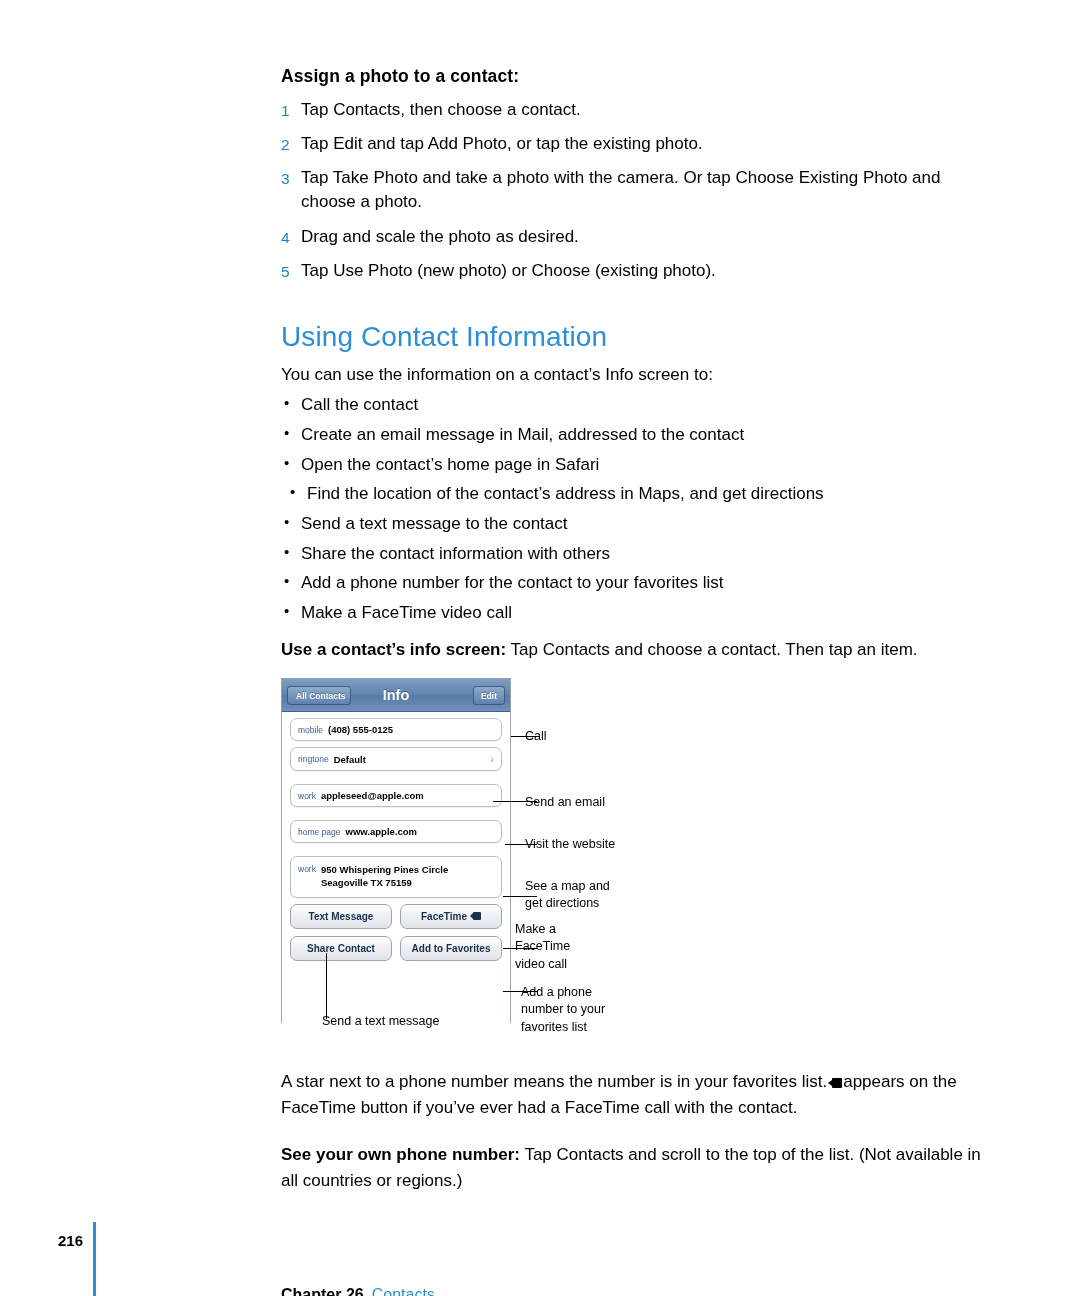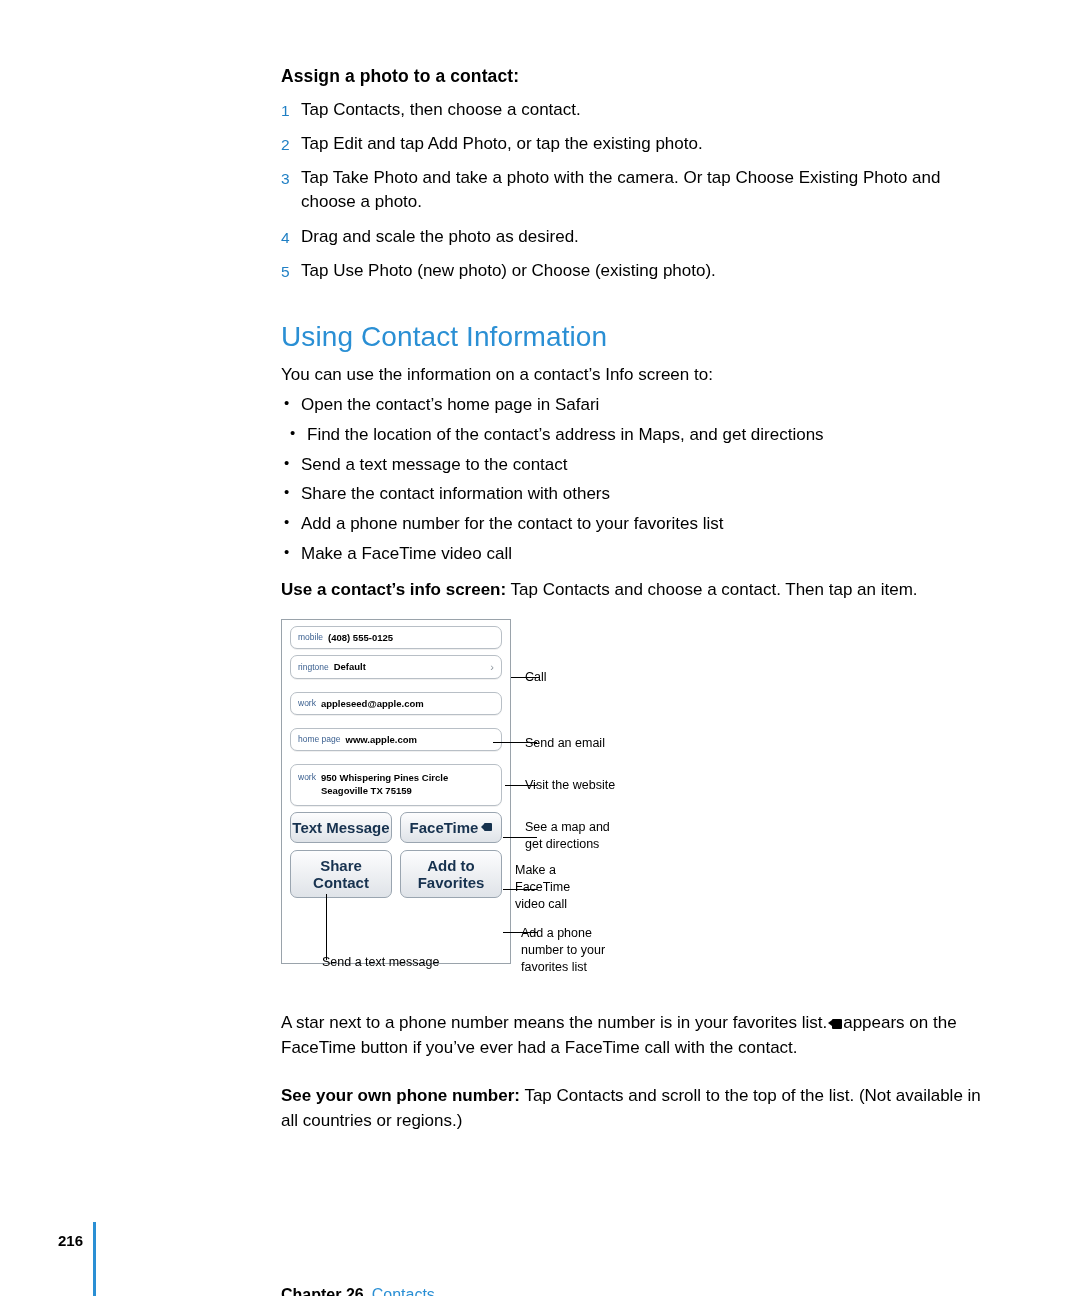--- a/index.html
+++ b/index.html
@@ -206,21 +206,21 @@
     gap: 8px;
     margin-top: 2px;
     margin-bottom: 7px;
   }
   .ibtn {
     flex: 1;
     border: 1px solid #9aa5b0;
     border-radius: 7px;
     background: linear-gradient(to bottom, #fdfdfe, #dfe3e8);
     text-align: center;
-    font-size: 15px;
+    font-size: 10px;
     font-weight: bold;
     color: #17324f;
     padding: 6px 0;
     display: flex;
     align-items: center;
     justify-content: center;
     gap: 3px;
   }
   .ft-glyph {
     display: inline-block;
@@ -356,35 +356,42 @@
         <div class="num">5</div>
         <div class="txt">Tap Use Photo (new photo) or Choose (existing photo).</div>
       </div>
     </div>
 
     <h2 class="blue-head">Using Contact Information</h2>
 
     <div class="intro">You can use the information on a contact’s Info screen to:</div>
 
     <ul class="bullets">
+      <li>Call the contact</li>
+      <li>Create an email message in Mail, addressed to the contact</li>
       <li>Open the contact’s home page in Safari</li>
       <li class="indent">Find the location of the contact’s address in Maps, and get directions</li>
       <li>Send a text message to the contact</li>
       <li>Share the contact information with others</li>
       <li>Add a phone number for the contact to your favorites list</li>
       <li>Make a FaceTime video call</li>
     </ul>
 
     <div class="lead-para">
       <b>Use a contact’s info screen:</b><span> Tap Contacts and choose a contact. Then tap an item.</span>
     </div>
 
     <div class="figure">
 
       <div class="phone">
+        <div class="phone-bar">
+          <div class="bar-btn left">All Contacts</div>
+          <div class="title">Info</div>
+          <div class="bar-btn right">Edit</div>
+        </div>
         <div class="phone-body">
           <div class="row">
             <span class="lbl">mobile</span>
             <span class="val">(408) 555-0125</span>
           </div>
           <div class="row">
             <span class="lbl">ringtone</span>
             <span class="val">Default</span>
             <span class="chev">›</span>
           </div>

